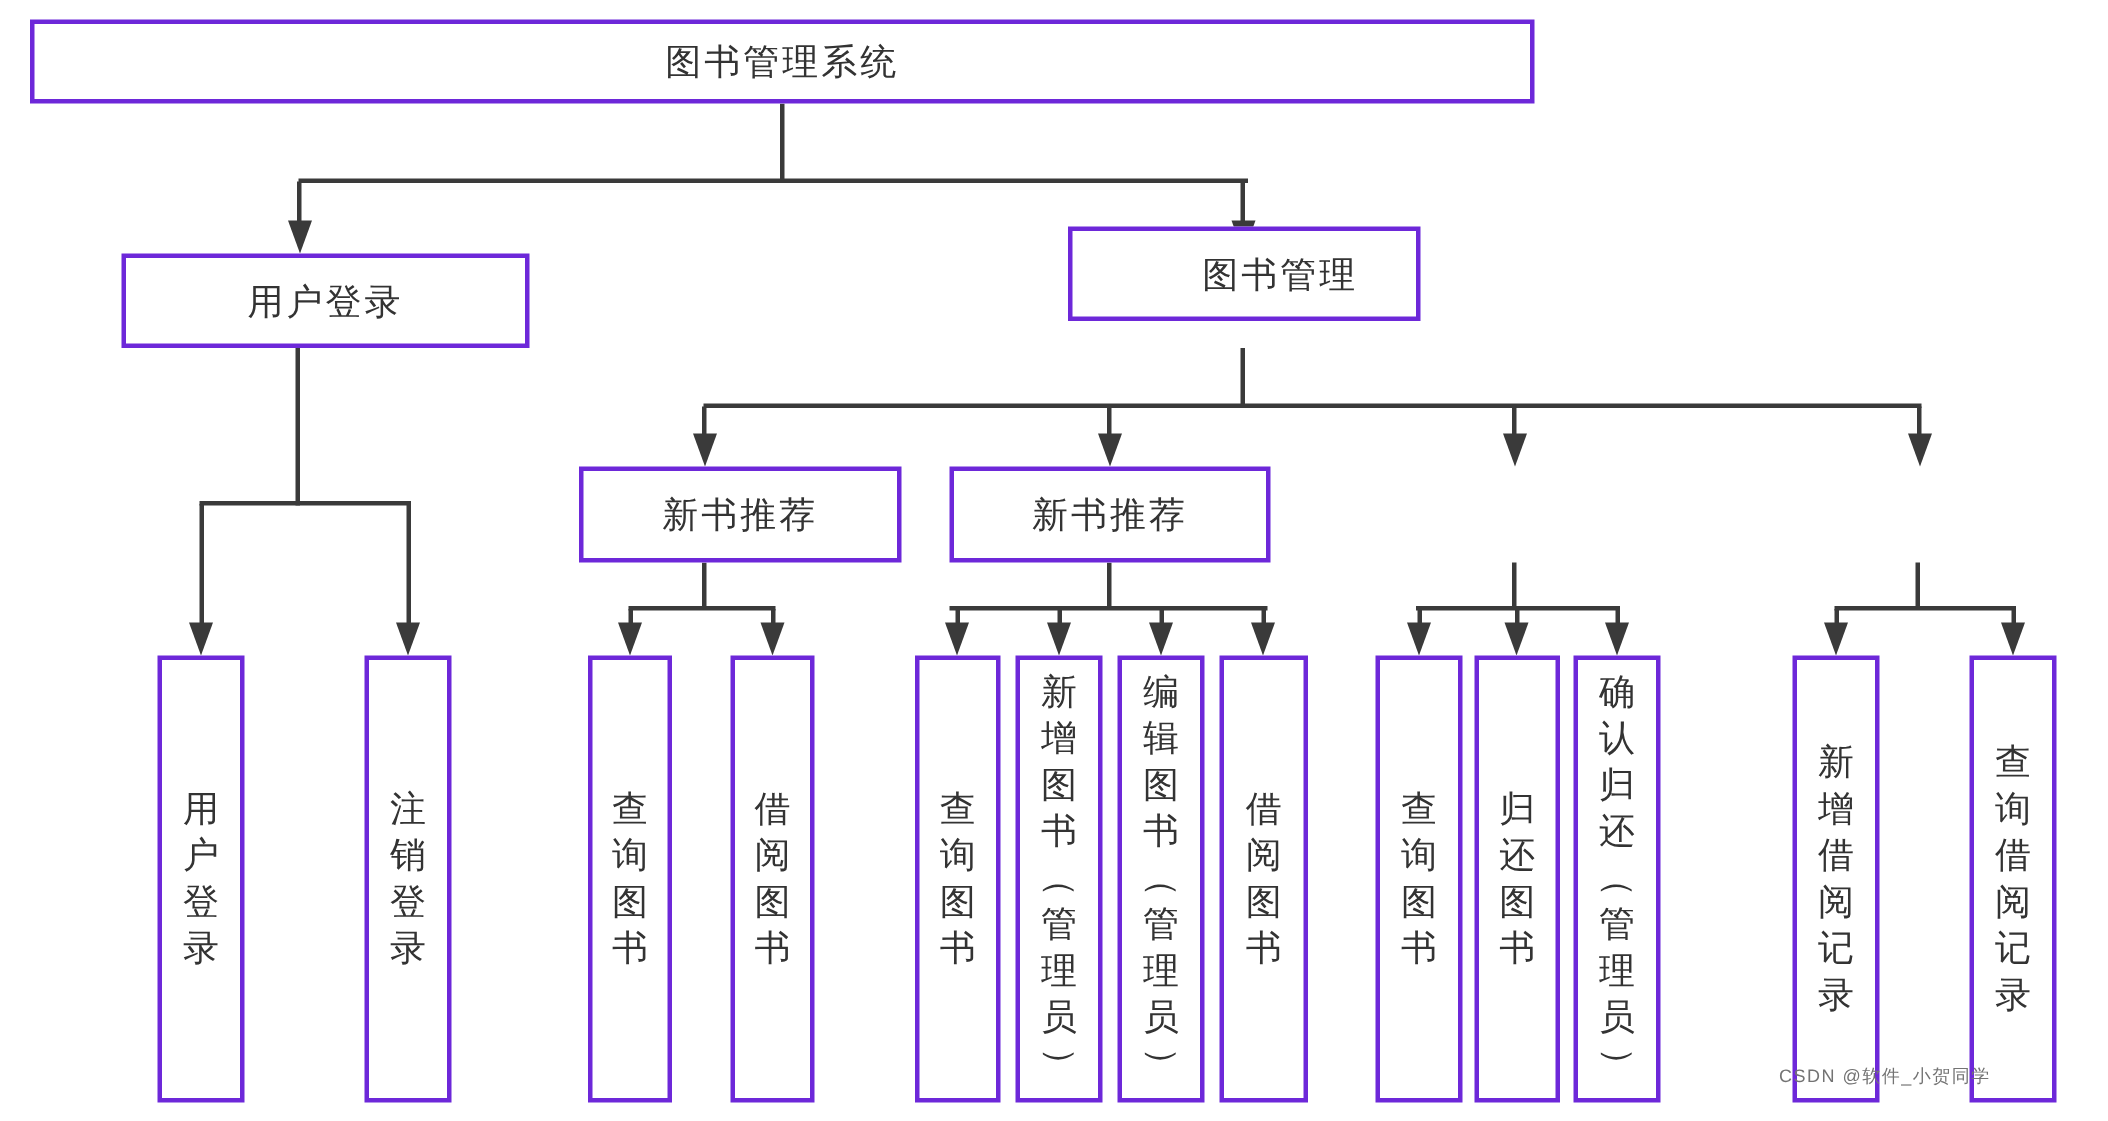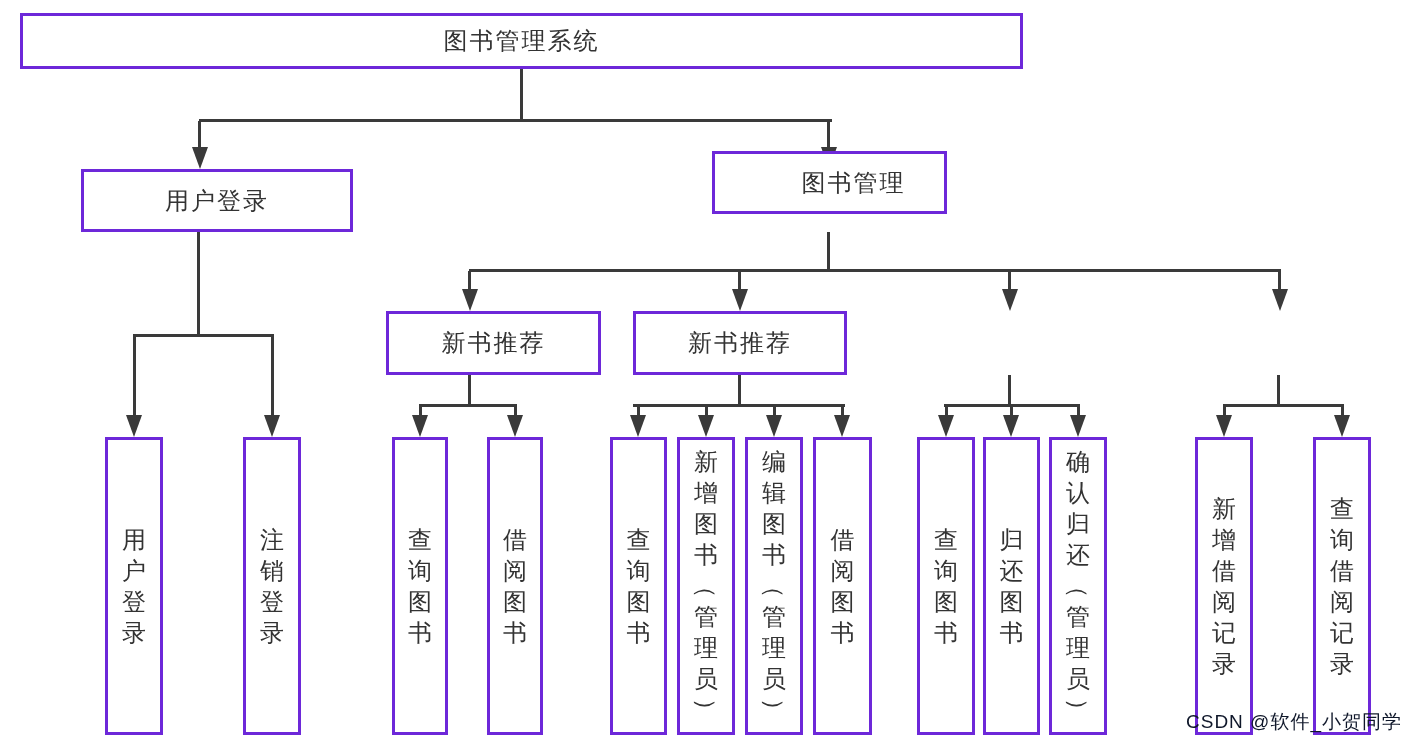--- a/index.html
+++ b/index.html
@@ -8,21 +8,21 @@
   .node{
     position:absolute;background:#ffffff;border:3px solid #6d28d9;box-sizing:border-box;
     display:flex;align-items:center;justify-content:center;color:#333333;z-index:2;
   }
   .hnode{font-size:24px;letter-spacing:2px;font-weight:500;}
   .vnode{flex-direction:column;gap:7px;}
   .vch{font-size:24px;line-height:1;height:24px;display:flex;align-items:center;justify-content:center;font-weight:500;}
   .vrot{transform:rotate(90deg);}
   .cl{position:absolute;background:#3a3a3a;z-index:1;}
   .ca{position:absolute;width:0;height:0;border-left:8px solid transparent;border-right:8px solid transparent;border-top:22px solid #3a3a3a;z-index:1;}
-  .watermark{position:absolute;top:709px;left:1186px;font-size:19px;color:#0f172a;letter-spacing:1px;white-space:nowrap;z-index:5;}
+  .watermark{position:absolute;top:709px;left:1186px;font-size:12px;color:#737373;letter-spacing:1px;white-space:nowrap;z-index:5;}
 </style>
 </head>
 <body>
 
 <div class="canvas" id="canvas">
 
   <div class="node hnode" style="left:20px;top:13px;width:1003px;height:56px;">图书管理系统</div>
 
   <div class="node hnode" style="left:81px;top:169px;width:272px;height:63px;">用户登录</div>
   <div class="node hnode" style="left:712px;top:151px;width:235px;height:63px;padding-left:48px;">图书管理</div>

